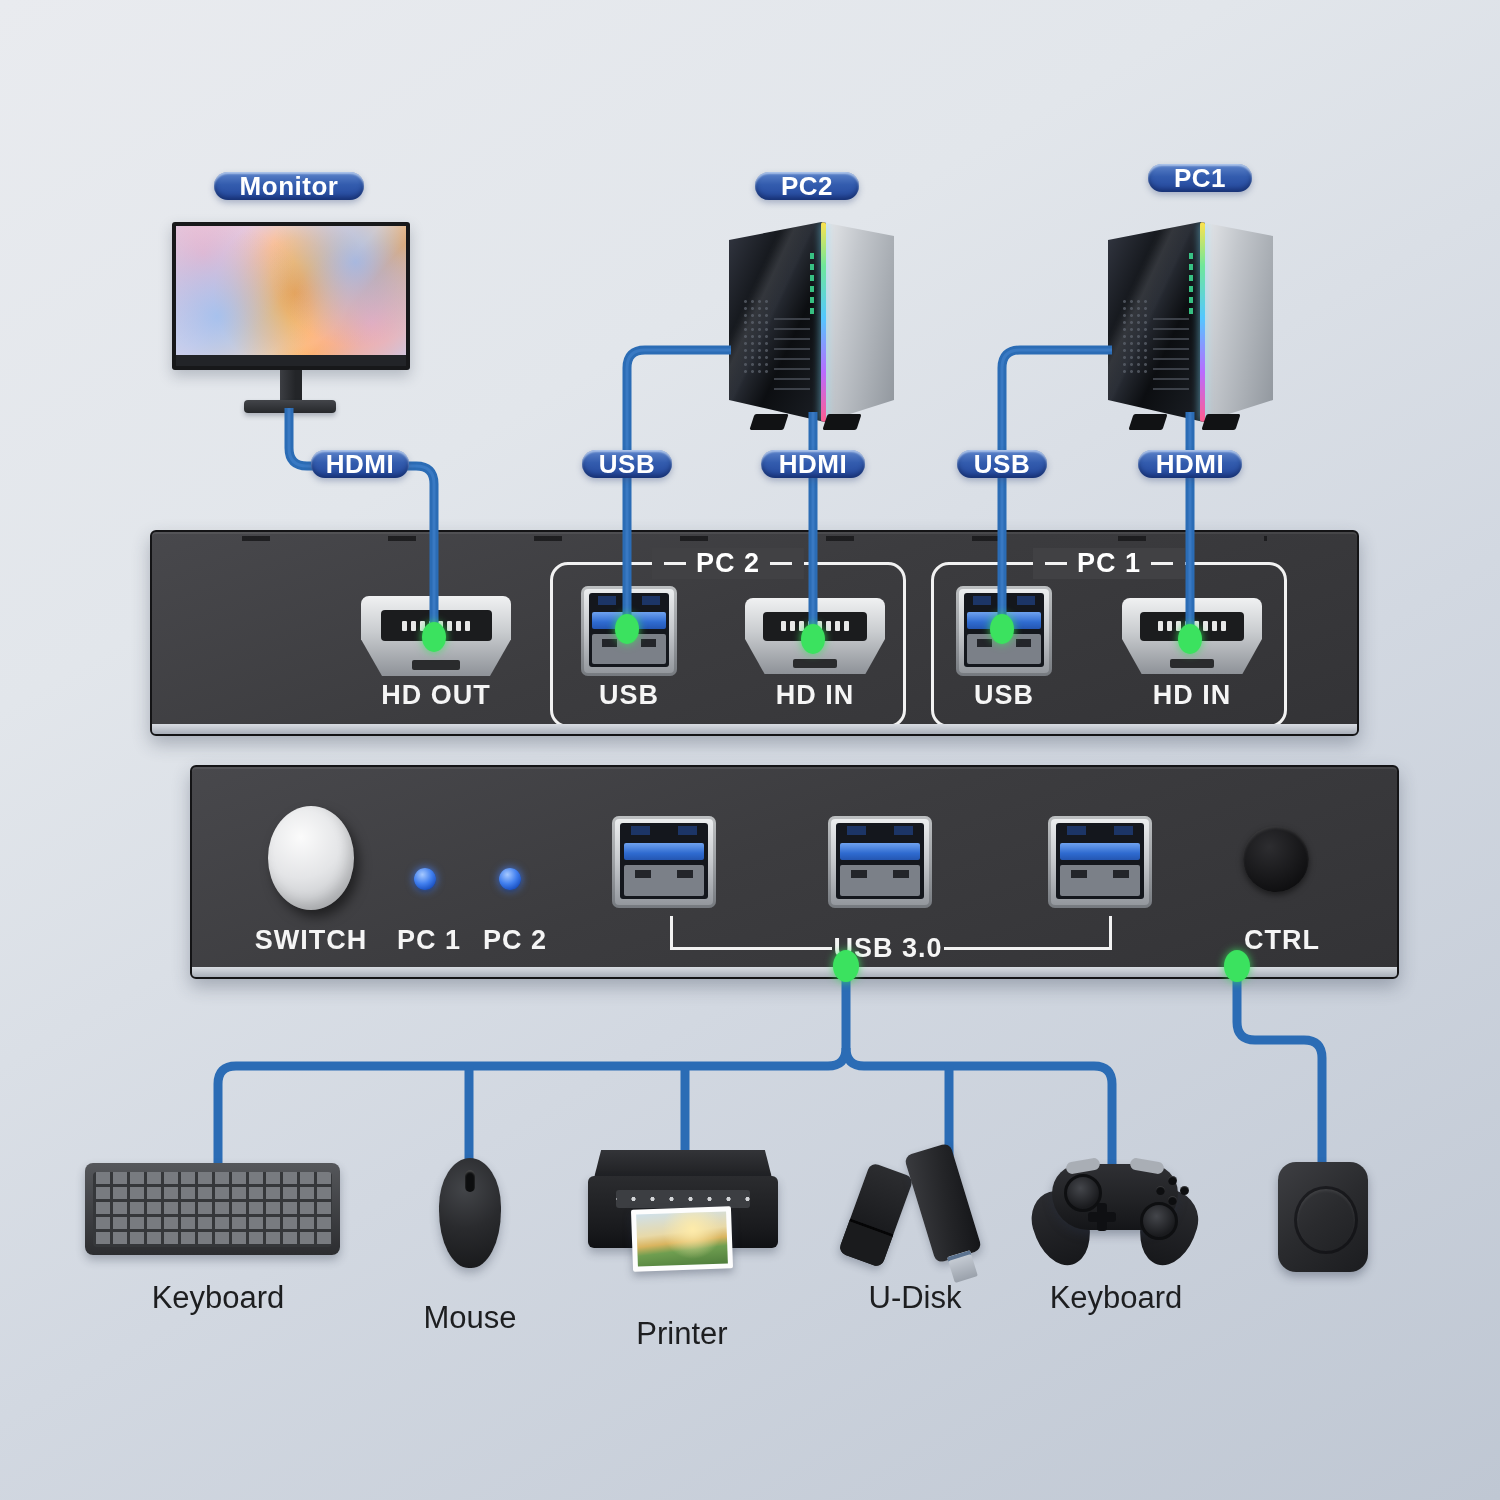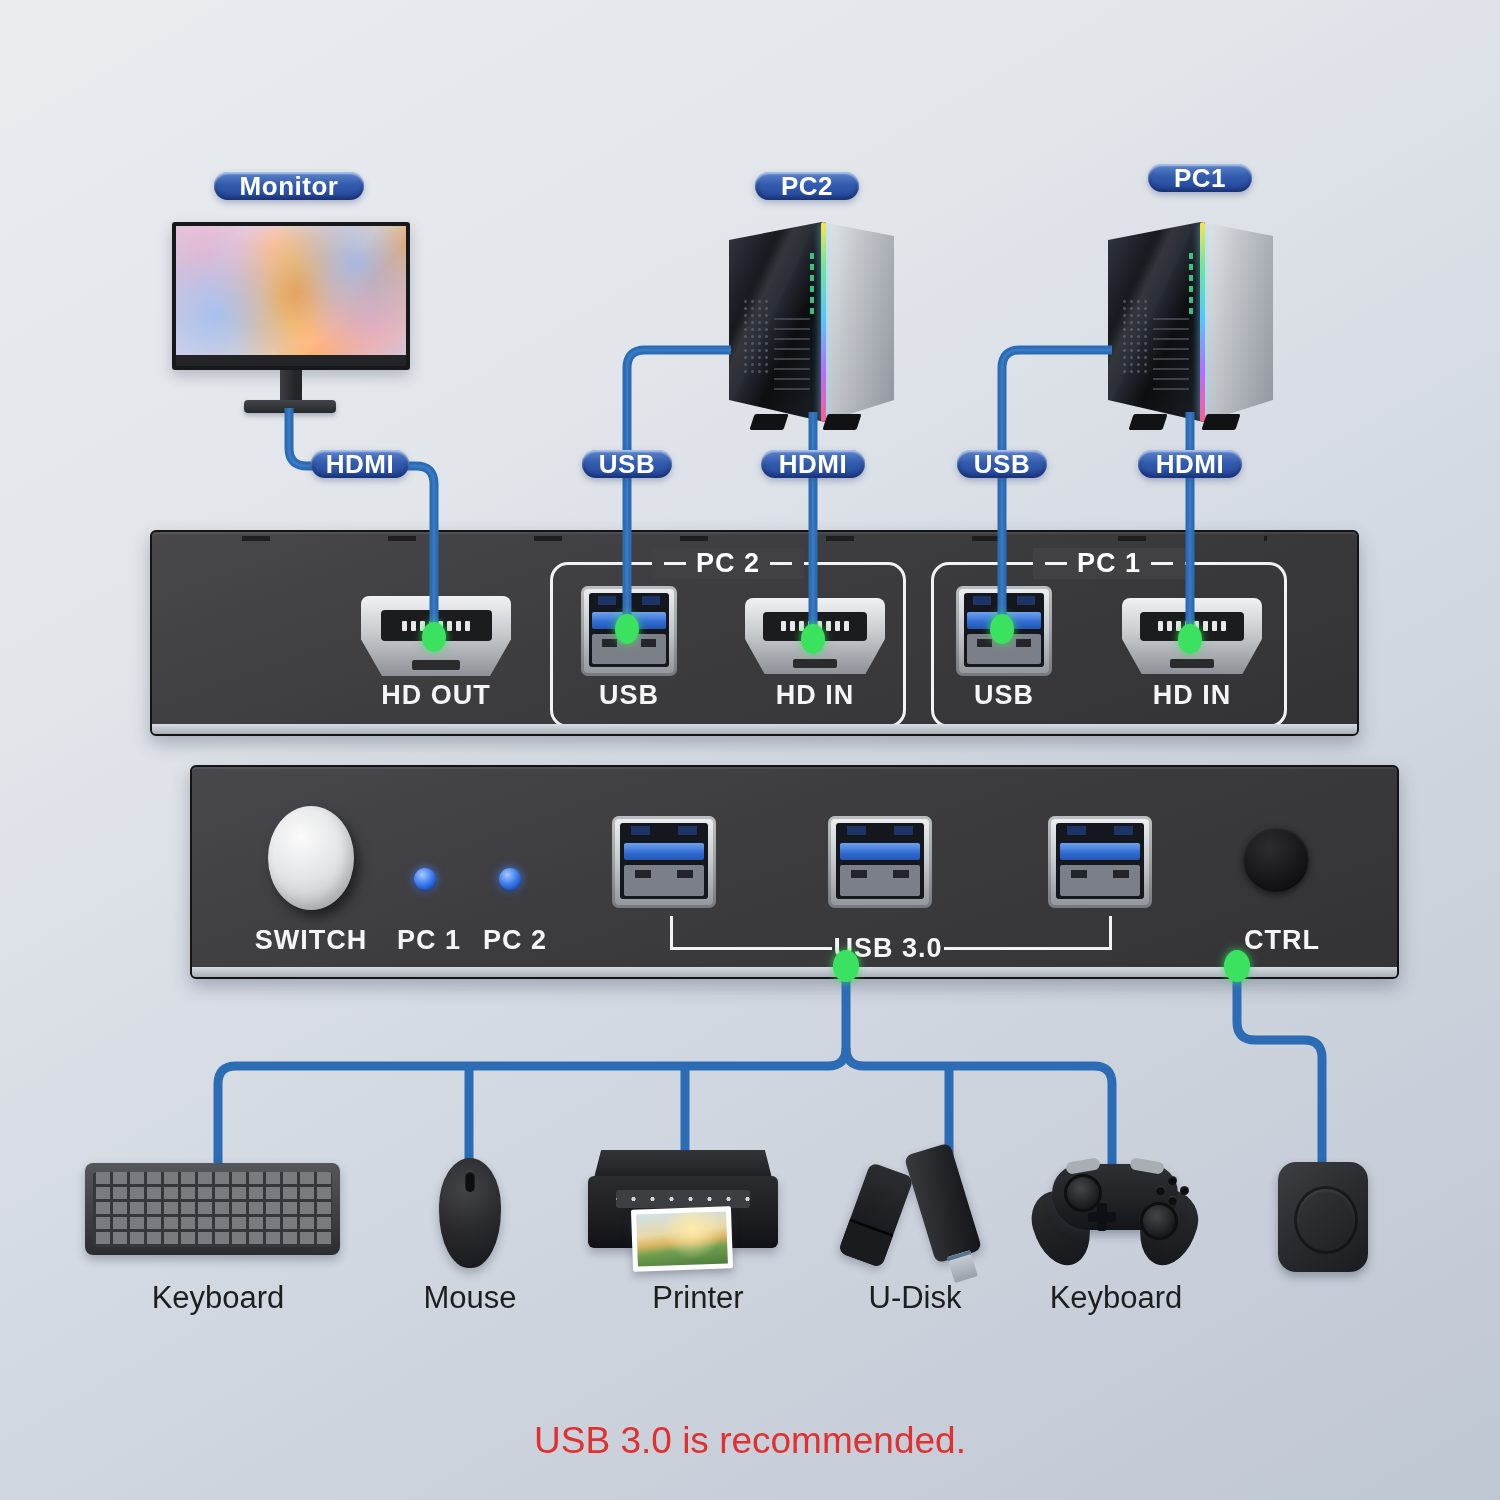--- a/index.html
+++ b/index.html
@@ -401,20 +401,19 @@
       <div class="gp-btn" style="left:104px;top:22px;"></div>
       <div class="gp-btn" style="left:128px;top:22px;"></div>
       <div class="gp-btn" style="left:116px;top:32px;"></div>
     </div>
   </div>
   <div class="abs" id="remote">
       <div id="remote-ring"></div>
     </div>
 
   <div class="abs periph-label ctr" style="left:218px;">Keyboard</div>
-  <div class="abs periph-label ctr" style="left:470px;">Mouse</div>
-  <div class="abs periph-label ctr" style="left:698px;">Printer</div>
+  <div class="abs periph-label ctr" style="left:470px;margin-top:20px;">Mouse</div>
+  <div class="abs periph-label ctr" style="left:682px;margin-top:36px;">Printer</div>
   <div class="abs periph-label ctr" style="left:915px;">U-Disk</div>
   <div class="abs periph-label ctr" style="left:1116px;">Keyboard</div>
 
-  <div class="abs footer-line" style="top:1420px;">USB 3.0 is recommended.</div>
 
 </div>
 
 </body></html>

